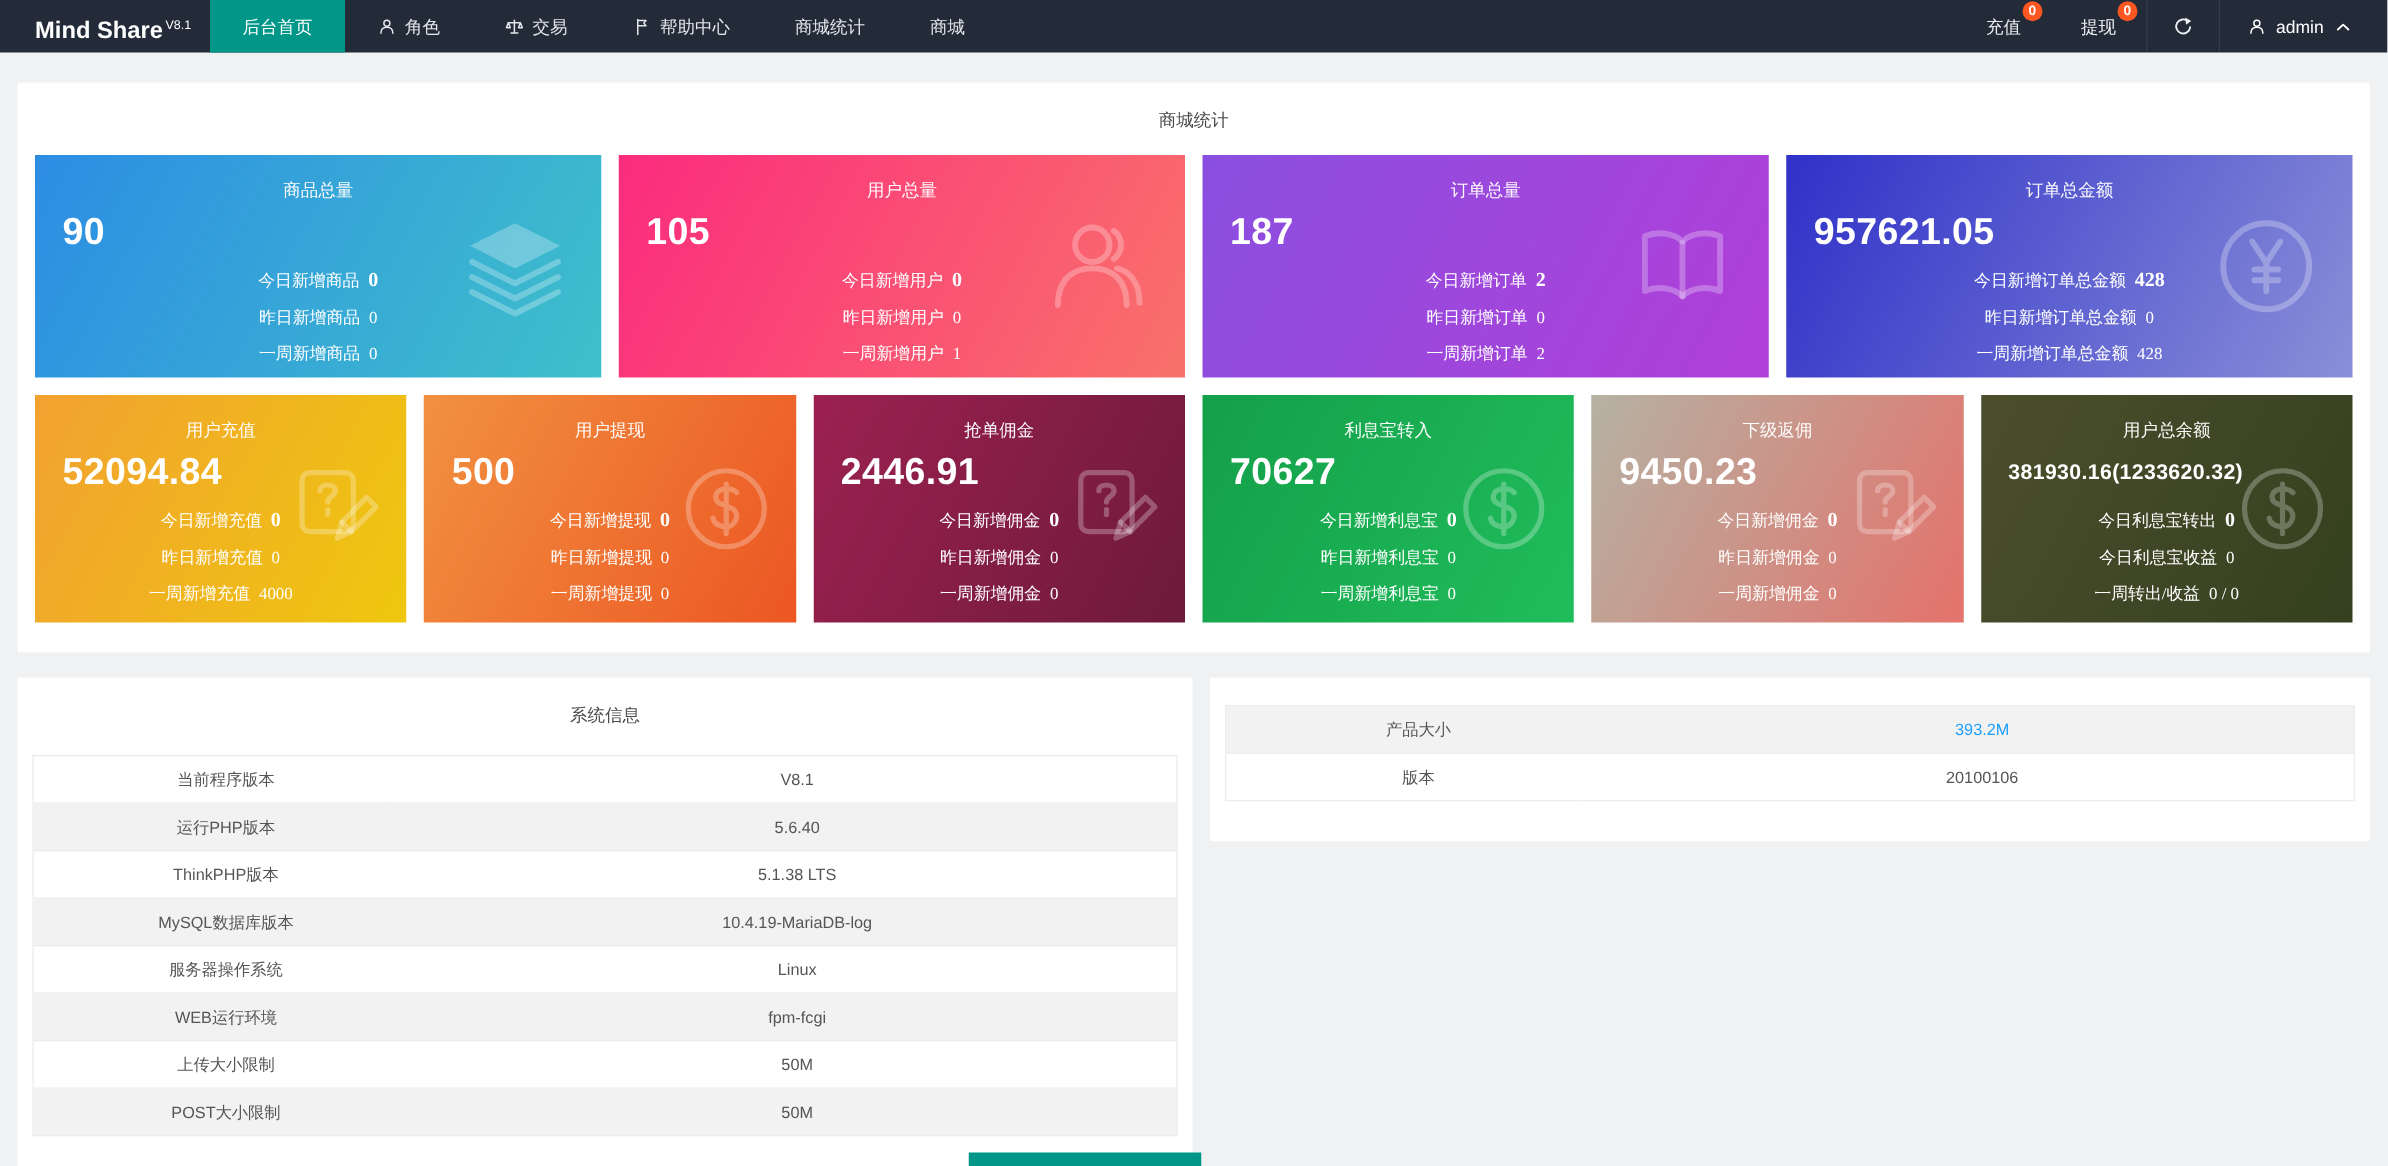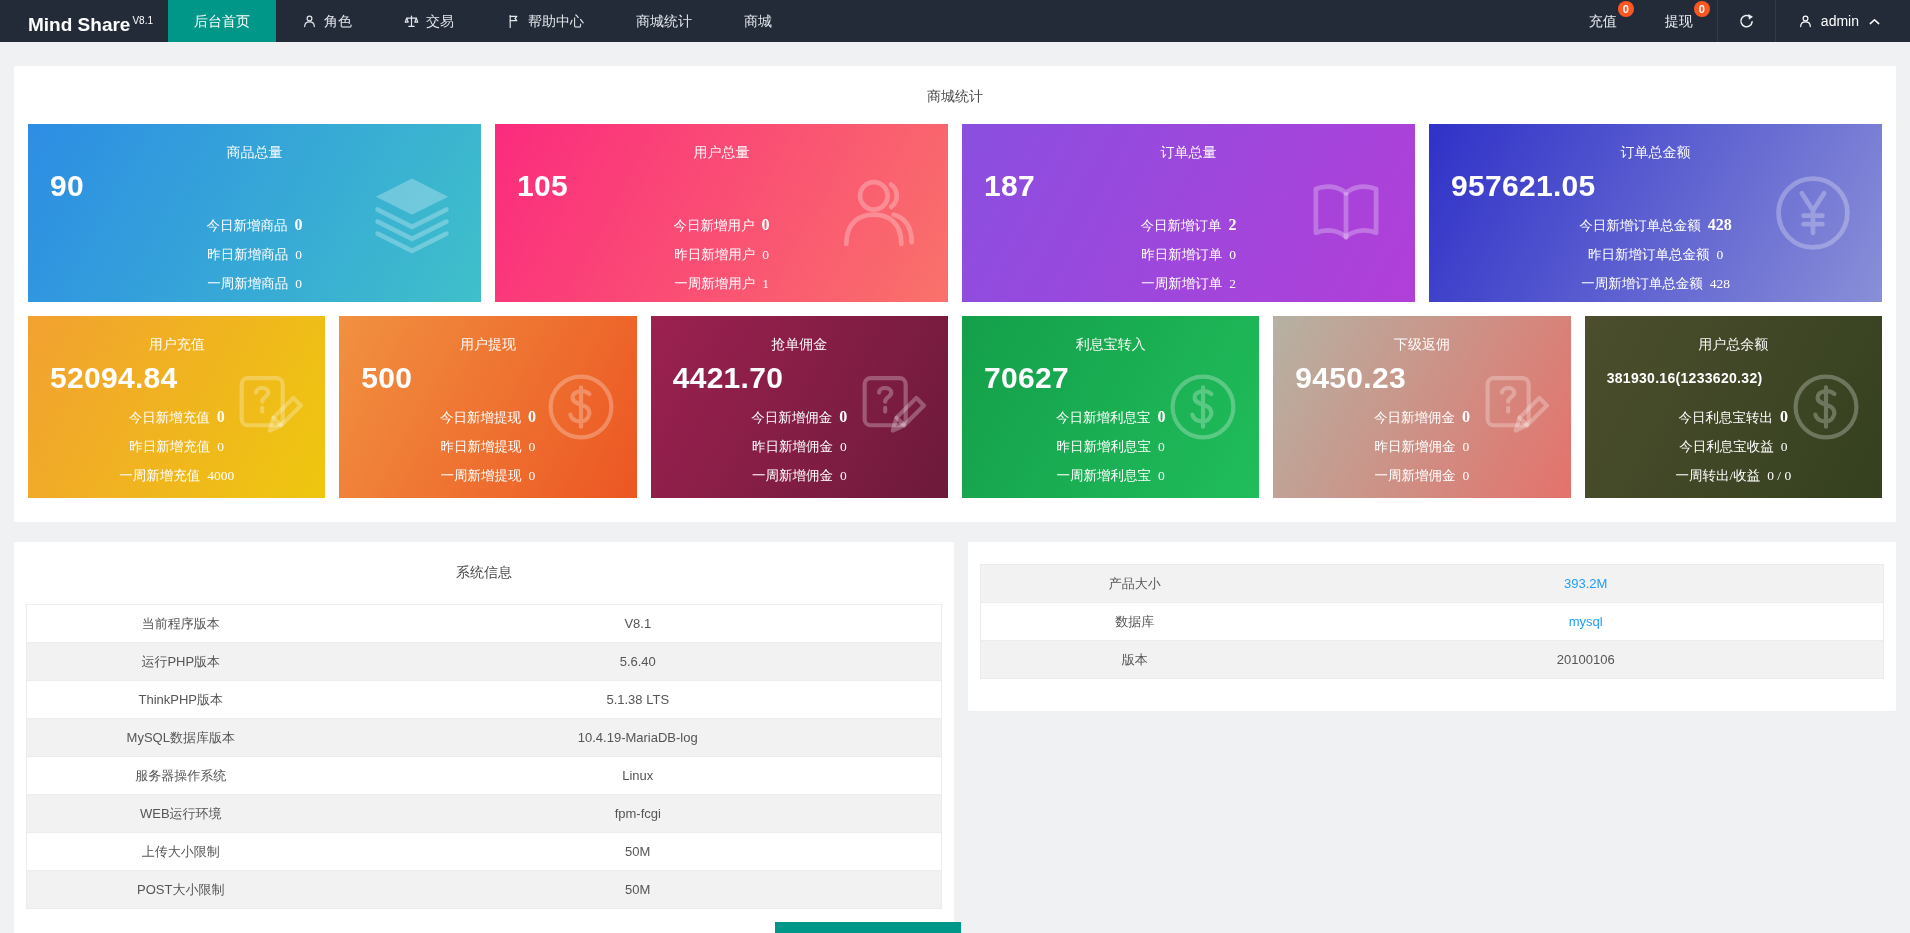--- a/index.html
+++ b/index.html
@@ -32,21 +32,21 @@
   .bottom .panel-title { padding:0 14px 22px; }
 
   
   .cards { display:grid; gap:14px; }
   .cards.r1 { grid-template-columns:repeat(4,1fr); }
   .cards.r2 { grid-template-columns:repeat(6,1fr); margin-top:14px;border-radius:14px; }
   .card { position:relative; color:#fff; padding:20px 22px; height:178px; overflow:hidden; }
   .cards.r2 .card { height:182px; }
   .card-title { font-size:14px; opacity:.97; }
   .card-value { height:44px; display:flex; align-items:center; font-size:30px; font-weight:bold; letter-spacing:.3px; margin:2px 0 2px; }
-  .card-value.small { font-size:14px; }
+  .card-value.small { font-size:17px; }
   .card-line { font-size:13.5px; line-height:29px; white-space:nowrap;font-family:Liberation Serif, serif; }
   .card-line .v { margin-left:7px; }
   .card-line.first .v { font-weight:bold; font-size:16px; }
   .card-icon { position:absolute; right:26px; top:50%; transform:translateY(-50%); width:86px; height:86px; color:rgba(255,255,255,.27); }
   .cards.r2 .card-icon { width:76px; height:76px; right:18px; }
   .card-icon svg { width:100%; height:100%; }
 
   
   table { width:100%; border-collapse:collapse; font-size:13px; color:#555; border:1px solid #ececec; }
   td { border-bottom:1px solid #ececec; height:38px; padding-left:26px; }
@@ -218,21 +218,21 @@
           <div class="card-line"><span class="l">一周新增提现</span><span class="v">0</span></div>
           <div class="card-icon"><span class="icon">
               <svg viewBox="0 0 100 100" fill="none" stroke="currentColor" stroke-width="5.5" stroke-linecap="round" stroke-linejoin="round">
                 <circle cx="50" cy="50" r="40"></circle>
                 <path d="M50 24 V76 M61 33 C55 27 40 28 39 37 C38 47 55 46 59 52 C64 59 58 70 48 69 C42 68 37 66 36 60"></path>
               </svg>
             </span></div>
         </div>
         <div class="card" style="background: linear-gradient(118deg, rgb(156, 33, 80), rgb(109, 26, 58));">
           <div class="card-title">抢单佣金</div>
-          <div class="card-value">4421.70</div>
+          <div class="card-value">2446.91</div>
           <div class="card-line first"><span class="l">今日新增佣金</span><span class="v">0</span></div>
           <div class="card-line"><span class="l">昨日新增佣金</span><span class="v">0</span></div>
           <div class="card-line"><span class="l">一周新增佣金</span><span class="v">0</span></div>
           <div class="card-icon"><span class="icon">
               <svg viewBox="0 0 100 100" fill="none" stroke="currentColor" stroke-width="5.5" stroke-linecap="round" stroke-linejoin="round">
                 <rect x="14" y="12" width="54" height="62" rx="8"></rect>
                 <path d="M33 31 C33 23 49 23 49 31 C49 37 41 37 41 43 M41 51 V56"></path>
                 <path d="M56 64 L82 38 L92 48 L66 74 Z"></path>
                 <path d="M56 64 L51 81 L66 74"></path>
               </svg>
@@ -323,24 +323,20 @@
         </table>
     </section>
     <section class="panel team">
       <table>
           <tbody id="team-body">
             <tr>
               <td class="lbl">产品大小</td>
               <td class="val"><span class="link">393.2M</span></td>
             </tr>
             <tr>
-              <td class="lbl">数据库</td>
-              <td class="val"><span class="link">mysql</span></td>
-            </tr>
-            <tr>
               <td class="lbl">版本</td>
               <td class="val"><span>20100106</span></td>
             </tr>
           </tbody>
         </table>
     </section>
   </div>
 </main>
 
 <div class="teal-strip"></div>

